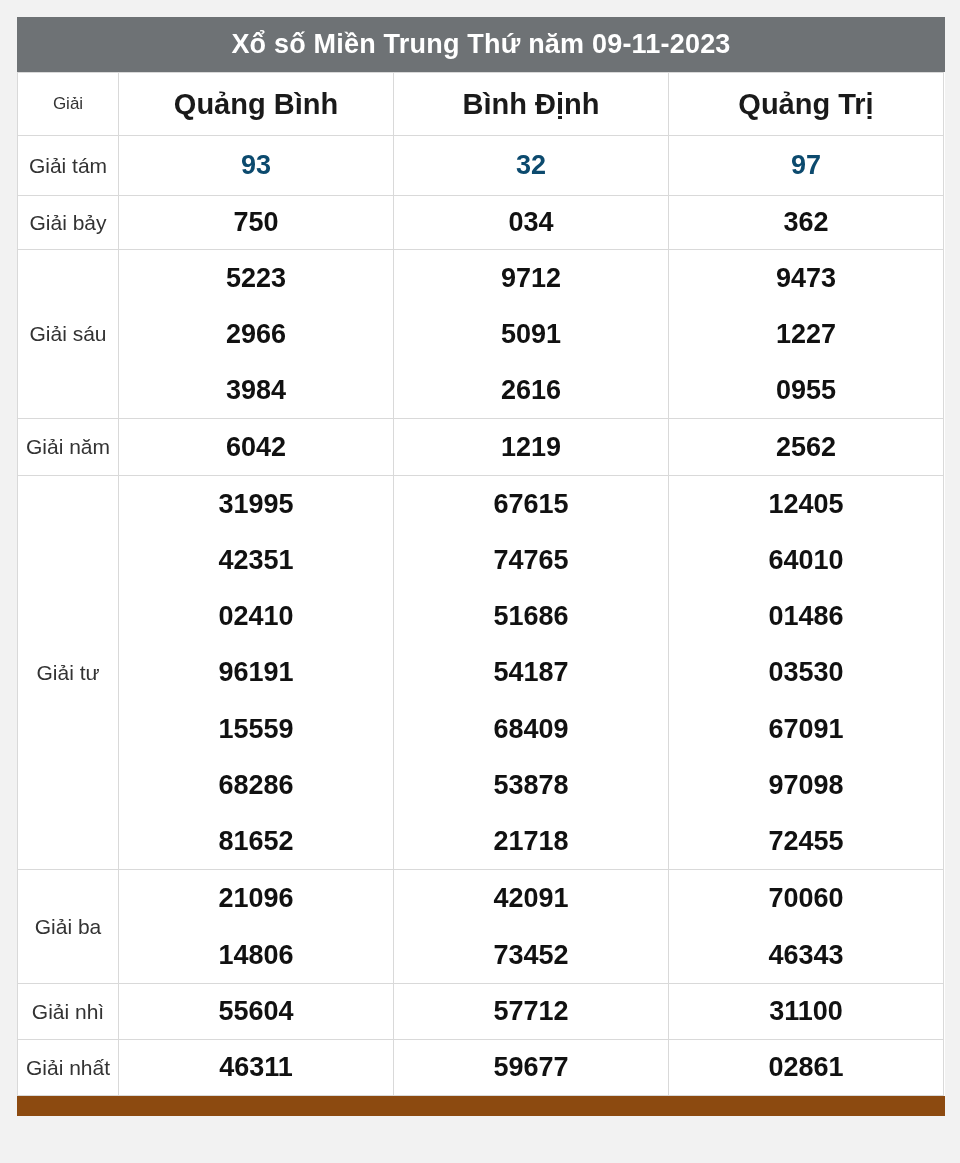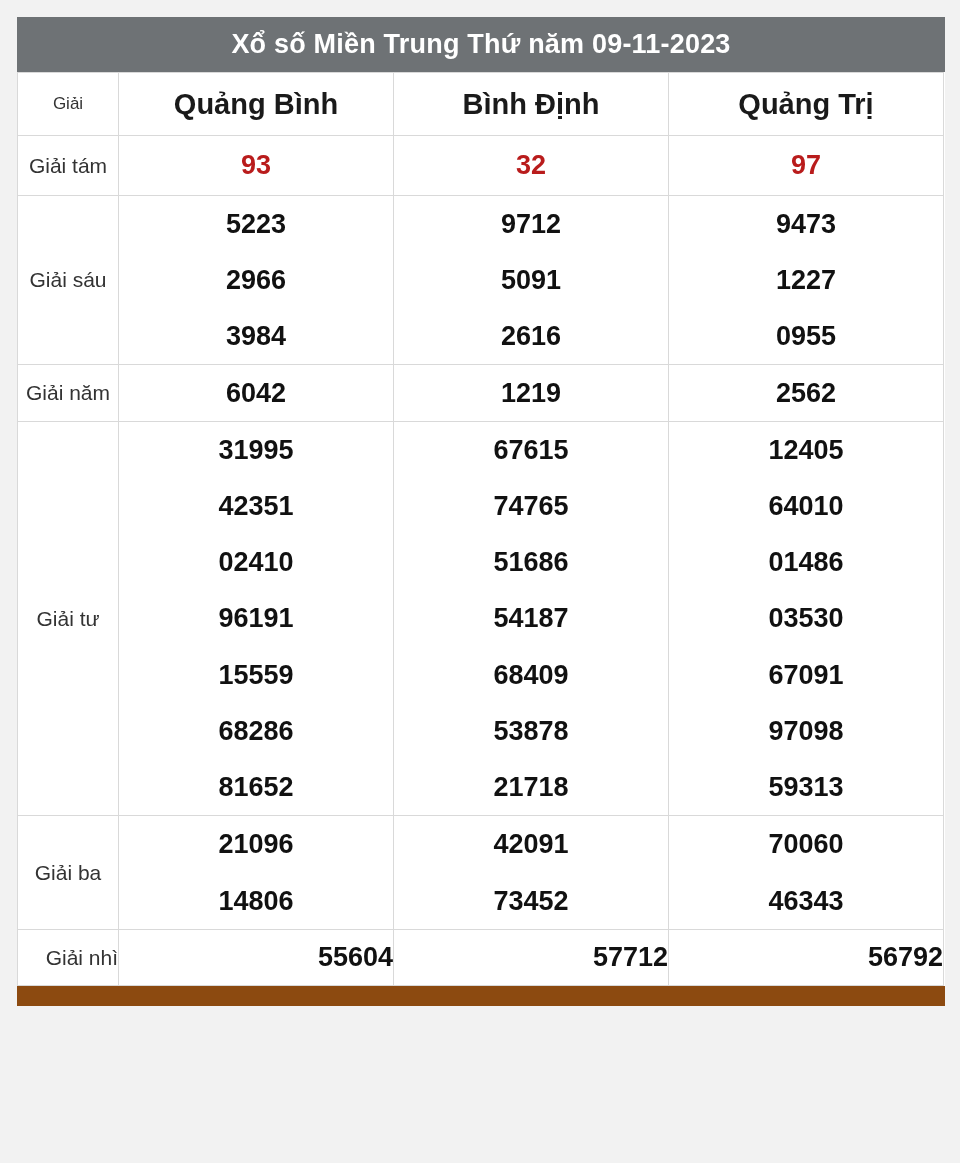--- a/index.html
+++ b/index.html
@@ -106,31 +106,31 @@
     display: block;
   }
 
   
   tr.r-8   td { height: 59px; }
   tr.r-7   td { height: 53px; }
   tr.r-6   td { height: 168px; text-align: center; }
   tr.r-5   td { height: 56px; }
   tr.r-4   td { height: 393px; }
   tr.r-3   td { height: 113px; }
-  tr.r-2   td { height: 55px; text-align: right; }
+  tr.r-2   td { height: 55px; }
   tr.r-1   td { height: 55px; }
   tr.r-db  td { height: 55px; }
 
   
   tr.r-6 td.nums .num  { line-height: 56px; }
   tr.r-4 td.nums .num  { line-height: 56.1px; }
   tr.r-3 td.nums .num  { line-height: 56.5px; }
 
   
-  td.nums.hl { color: #b91c1c; }
+  td.nums.hl { color: #0c4a6e; }
   tr.r-db td.nums { font-size: 30px; color: #c0392b; }
 
   
   .bottom-bar {
     width: 928px;
     height: 20px;
     background: #8c4a10;
   }
 </style>
 </head>
@@ -166,20 +166,32 @@
             <span class="num">93</span>
           </td>
           <td class="nums hl">
             <span class="num">32</span>
           </td>
           <td class="nums hl">
             <span class="num">97</span>
           </td>
         </tr>
 
+        <tr class="r-7">
+          <td class="prize-label">Giải bảy</td>
+          <td class="nums">
+            <span class="num">750</span>
+          </td>
+          <td class="nums">
+            <span class="num">034</span>
+          </td>
+          <td class="nums">
+            <span class="num">362</span>
+          </td>
+        </tr>
 
         <tr class="r-6">
           <td class="prize-label">Giải sáu</td>
           <td class="nums">
             <span class="num">5223</span>
             <span class="num">2966</span>
             <span class="num">3984</span>
           </td>
           <td class="nums">
             <span class="num">9712</span>
@@ -226,21 +238,21 @@
             <span class="num">53878</span>
             <span class="num">21718</span>
           </td>
           <td class="nums">
             <span class="num">12405</span>
             <span class="num">64010</span>
             <span class="num">01486</span>
             <span class="num">03530</span>
             <span class="num">67091</span>
             <span class="num">97098</span>
-            <span class="num">59313</span>
+            <span class="num">72455</span>
           </td>
         </tr>
 
         <tr class="r-3">
           <td class="prize-label">Giải ba</td>
           <td class="nums">
             <span class="num">21096</span>
             <span class="num">14806</span>
           </td>
           <td class="nums">
@@ -255,24 +267,36 @@
 
         <tr class="r-2">
           <td class="prize-label">Giải nhì</td>
           <td class="nums">
             <span class="num">55604</span>
           </td>
           <td class="nums">
             <span class="num">57712</span>
           </td>
           <td class="nums">
-            <span class="num">56792</span>
-          </td>
-        </tr>
-
+            <span class="num">31100</span>
+          </td>
+        </tr>
+
+        <tr class="r-1">
+          <td class="prize-label">Giải nhất</td>
+          <td class="nums">
+            <span class="num">46311</span>
+          </td>
+          <td class="nums">
+            <span class="num">59677</span>
+          </td>
+          <td class="nums">
+            <span class="num">02861</span>
+          </td>
+        </tr>
 
 
       </tbody>
     </table>
 
     <div class="bottom-bar"></div>
 
   </div>
 </div>
 

